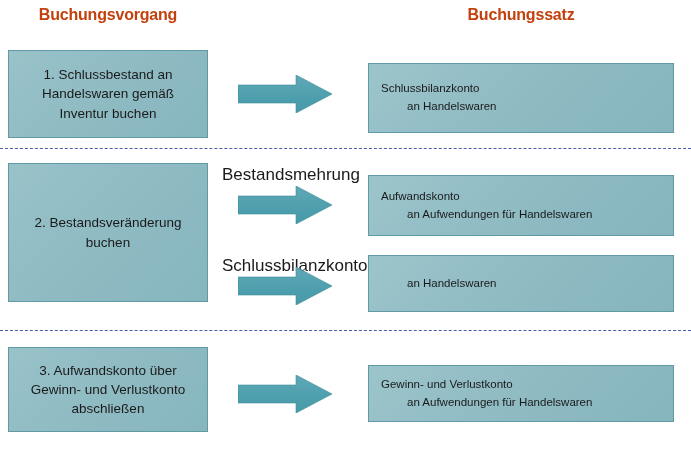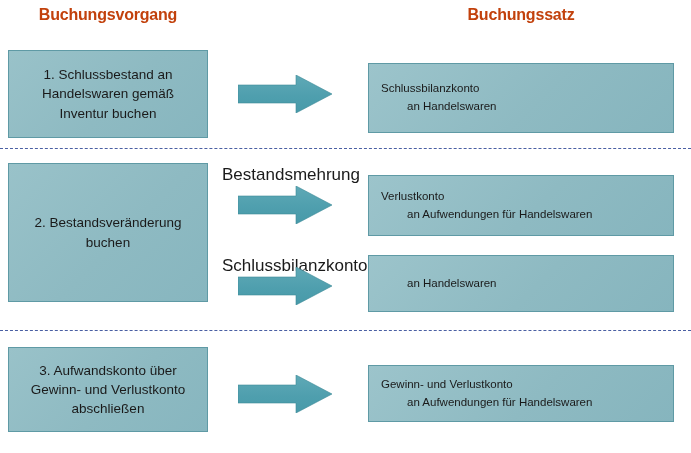--- a/index.html
+++ b/index.html
@@ -170,21 +170,21 @@
           <stop offset="0%" stop-color="#5fa9b6"></stop>
           <stop offset="55%" stop-color="#4f9fae"></stop>
           <stop offset="100%" stop-color="#479aa9"></stop>
         </linearGradient>
       </defs>
       <polygon points="0,10 58,10 58,0 94,19 58,38 58,28 0,28" fill="url(#agrad2)" stroke="#3d8997" stroke-width="0.6"></polygon>
     </svg>
   </div>
 
   <div class="entry-box" id="entry-2">
-    <span class="line1">Verlustkonto</span>
+    <span class="line1">Aufwandskonto</span>
     <span class="line2">an Aufwendungen für Handelswaren</span>
   </div>
 
   <div class="arrow-label" id="label-2">Schlussbilanzkonto</div>
 
   <div class="arrow" id="arrow-3">
     <svg viewBox="0 0 94 38" preserveAspectRatio="none">
       <defs>
         <linearGradient id="agrad3" x1="0" y1="0" x2="0" y2="1">
           <stop offset="0%" stop-color="#5fa9b6"></stop>

